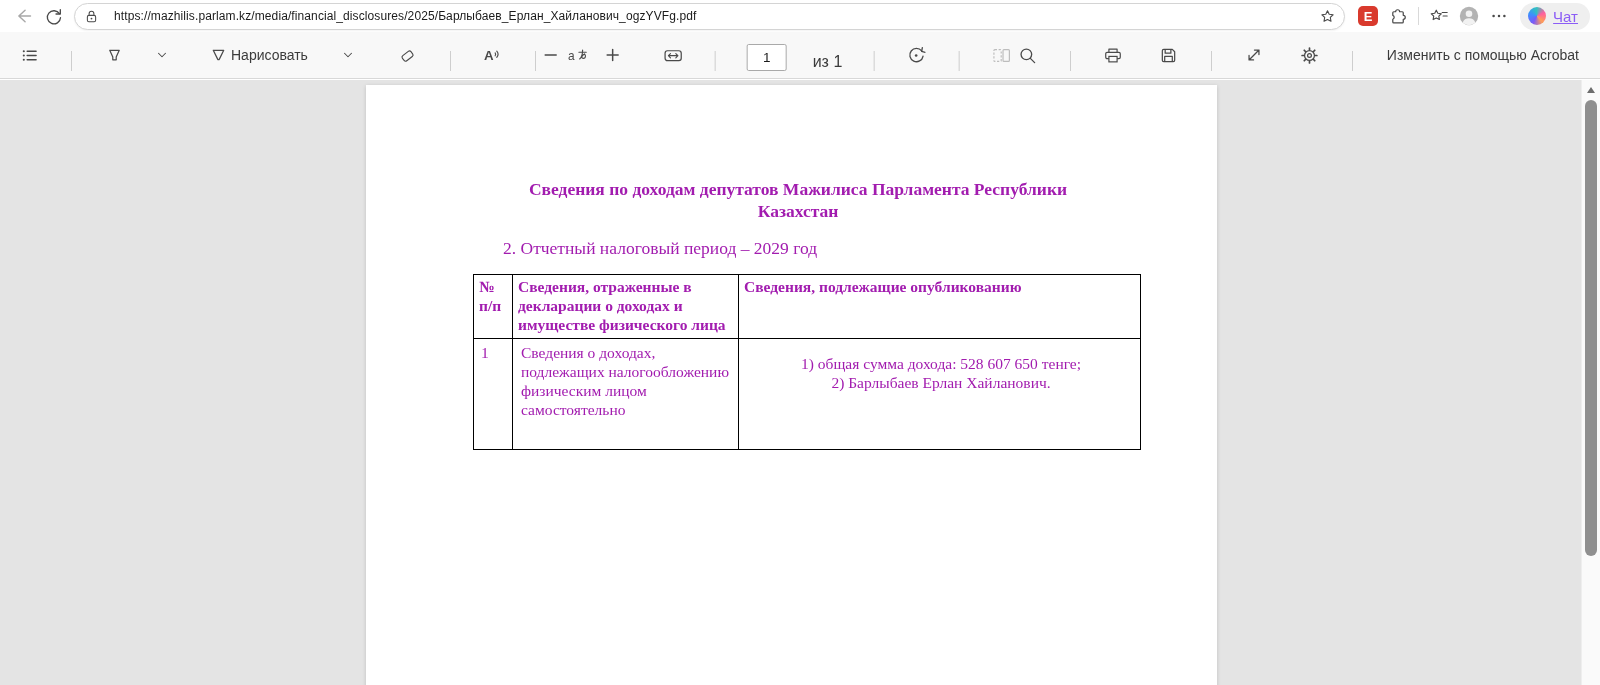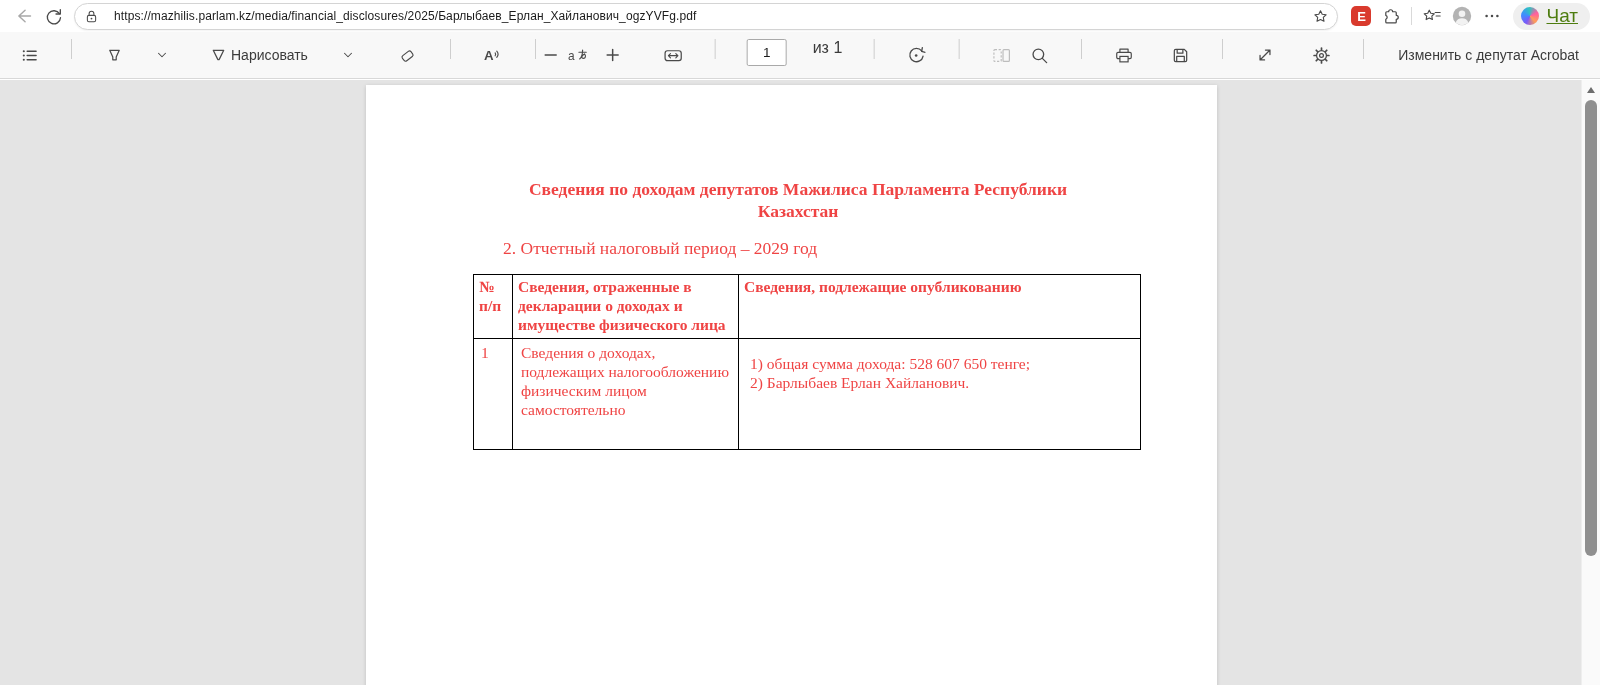--- a/index.html
+++ b/index.html
@@ -17,55 +17,55 @@
   .url-text { flex: 1; font-size: 12px; color: #1b1b1b; white-space: nowrap;
     overflow: hidden; margin-left: 15px; letter-spacing: 0.1px; }
   .ext-badge { width: 20px; height: 20px; border-radius: 5px; background: #d93a2d;
     color: #fff; font-size: 13px; font-weight: bold; display: flex; align-items: center;
     justify-content: center; }
   .tb-sep { width: 1px; height: 18px; background: #d9d9d9; margin: 0 5px; flex: none; }
   .copilot-pill { height: 27px; border-radius: 14px; background: #efefef;
     display: flex; align-items: center; gap: 7px; padding: 0 12px 0 8px; margin-left: 6px; flex: none; }
   .copilot-logo { width: 18px; height: 18px; border-radius: 50%;
     background: conic-gradient(from 210deg, #7a5af8, #3e8eff, #2fc2c0, #ff5fa0, #ff9e57, #7a5af8); }
-  .copilot-label { font-size: 19px; color: #4d7c0f; text-decoration: underline; }
+  .copilot-label { font-size: 15px; color: #8b5cf6; text-decoration: underline; }
 
   
   .pdf-toolbar { height: 47px; background: #f8f8f8; border-bottom: 1px solid #d8d8d8;
     display: flex; align-items: center; padding: 0 14px; position: relative; }
-  .tb-group { display: flex; align-items: flex-start; gap: 18px; }
+  .tb-group { display: flex; align-items: flex-end; gap: 18px; }
   .tb-center { position: absolute; left: 50%; transform: translateX(-55%); }
   .tb-right { margin-left: auto; }
   .tb-btn { height: 32px; min-width: 30px; border-radius: 4px; display: flex;
     align-items: center; justify-content: center; color: #474747; padding: 0 4px; }
   .tb-label { font-size: 14px; color: #3b3b3b; margin: 0 3px; white-space: nowrap; }
   .tb-divider { width: 1px; height: 20px; background: #cecece; margin: 0 9px; flex: none; }
   .page-box { width: 40px; height: 27px; border: 1px solid #a9a9a9; border-radius: 2px;
     background: #fff; text-align: center; font-size: 13.5px; color: #1b1b1b;
     font-family: "Liberation Sans", sans-serif; margin: 0 4px; }
   .of-label { font-size: 16px; color: #3b3b3b; margin: 0 4px; white-space: nowrap; }
 
   
   .viewer { position: absolute; top: 80px; left: 0; right: 0; bottom: 0;
     background: #e4e4e4; overflow: hidden; }
   .pdf-page { position: absolute; left: 366px; top: 5px; width: 851px; height: 1200px;
     background: #fff; box-shadow: 0 1px 4px rgba(0,0,0,0.16); }
   .page-content { padding: 93px 76px 7px 89px; font-family: "Liberation Serif", serif;
-    color: #ef4444; }
+    color: #a21caf; }
   .doc-title { font-weight: bold; font-size: 17.5px; line-height: 22px;
     text-align: center; max-width: 620px; margin: 0 auto 15px auto; }
   .doc-para { font-size: 17.5px; line-height: 22px; text-indent: 48px; }
   .doc-table { border-collapse: collapse; table-layout: fixed; width: 667px;
     margin: 15px 0 0 18px; font-family: "Liberation Serif", serif; }
   .doc-table td { border: 1px solid #000; vertical-align: top; font-size: 15.5px;
     line-height: 19px; }
   .doc-table .hdr td { font-weight: bold; text-align: left; padding: 2px 5px 4px 5px; }
   .c-num  { width: 39px; }
   .c-decl { width: 226px; }
-  .c-pub  { width: 402px; }
+  .c-pub  { width: 402px; text-align: center; }
   .body-row td { height: 111px; }
   .body-row .c-num  { padding: 4px 2px 0 7px; }
   .body-row .c-decl { padding: 4px 8px 0 8px; }
   .body-row .c-pub  { padding: 15px 8px 0 11px; }
 
   
   .scrollbar { position: absolute; right: 0; top: 0; width: 19px; height: 100%;
     background: #fafafa; border-left: 1px solid #eeeeee; }
   .scroll-up { position: absolute; top: 7px; left: 50%; transform: translateX(-50%);
     width: 0; height: 0; border-left: 4.5px solid transparent;
@@ -264,21 +264,21 @@
       <svg width="19" height="19" viewBox="0 0 20 20">
         <circle cx="10" cy="10" r="5.2" fill="none" stroke="#4a4a4a" stroke-width="1.3"></circle>
         <circle cx="10" cy="10" r="2" fill="none" stroke="#4a4a4a" stroke-width="1.3"></circle>
         <g stroke="#4a4a4a" stroke-width="1.8" stroke-linecap="round">
           <path d="M10 2.2 V4 M10 16 V17.8 M2.2 10 H4 M16 10 H17.8 M4.5 4.5 L5.8 5.8 M14.2 14.2 L15.5 15.5 M15.5 4.5 L14.2 5.8 M5.8 14.2 L4.5 15.5"></path>
         </g>
       </svg>
     </div>
     <div class="tb-divider"></div>
     <div class="tb-btn">
-      <span class="tb-label">Изменить с депутат Acrobat</span>
+      <span class="tb-label">Изменить с помощью Acrobat</span>
     </div>
   </div>
 </div>
 
 <div class="viewer">
   <div class="pdf-page">
     <div class="page-content">
       <div class="doc-title">Сведения по доходам депутатов Мажилиса Парламента Республики Казахстан</div>
       <p class="doc-para">2. Отчетный налоговый период – 2029 год</p>
 

